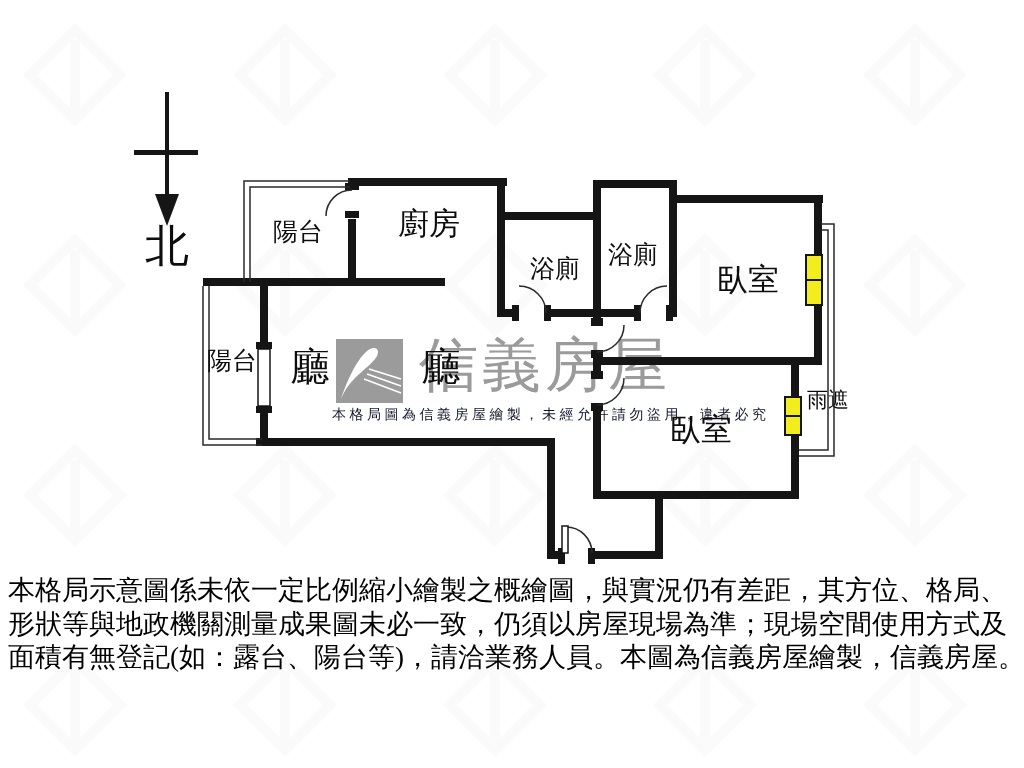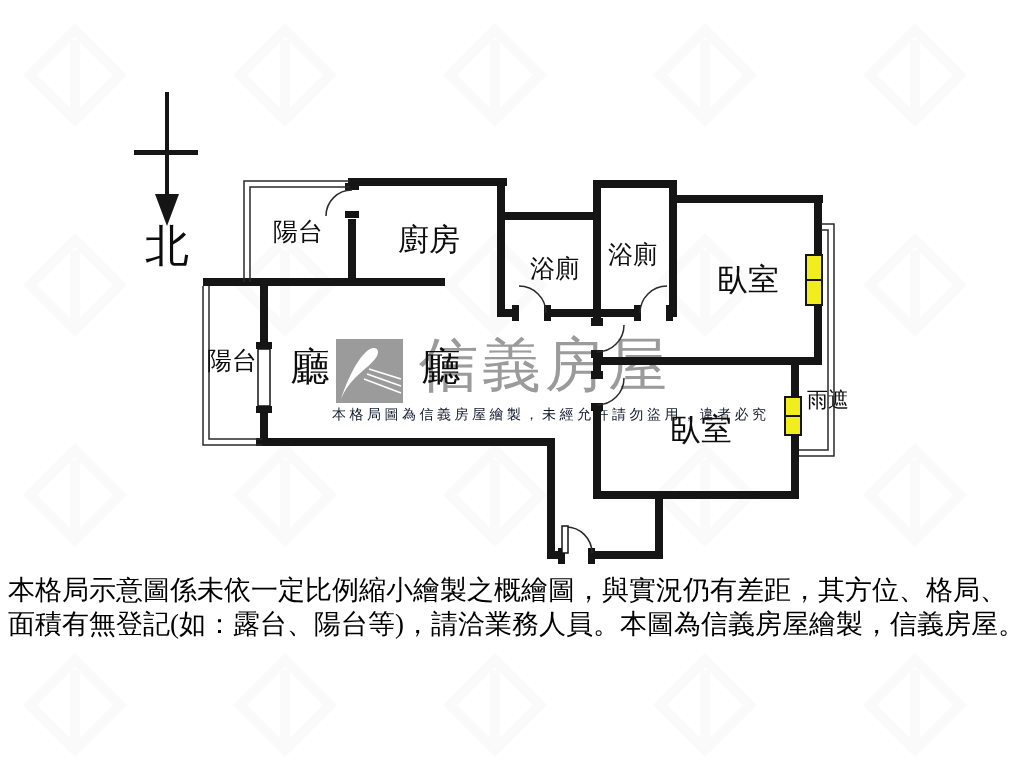--- a/index.html
+++ b/index.html
@@ -118,28 +118,29 @@
 
     <g fill="#151515">
       <rect x="165" y="92" width="4" height="106"></rect>
       <rect x="134" y="150" width="64" height="5"></rect>
       <polygon points="155,194 179,194 167,226"></polygon>
     </g>
   </svg>
 
   <div class="room-label" style="left:167px;top:247px;font-size:44px;">北</div>
   <div class="room-label" style="left:298px;top:231px;font-size:25px;">陽台</div>
-  <div class="room-label" style="left:429px;top:239px;font-size:31px;">廚房</div>
+  <div class="room-label" style="left:429px;top:223px;font-size:31px;">廚房</div>
   <div class="room-label" style="left:555px;top:268px;font-size:25px;">浴廁</div>
   <div class="room-label" style="left:633px;top:254px;font-size:25px;">浴廁</div>
   <div class="room-label" style="left:748px;top:279px;font-size:31px;">臥室</div>
   <div class="room-label" style="left:232px;top:360px;font-size:25px;">陽台</div>
   <div class="room-label" style="left:310px;top:366px;font-size:39px;">廳</div>
   <div class="room-label" style="left:441px;top:366px;font-size:39px;">廳</div>
   <div class="room-label" style="left:701px;top:429px;font-size:31px;">臥室</div>
   <div class="room-label" style="left:828px;top:400px;font-size:21px;">雨遮</div>
 
   <div class="disclaimer">
     <div>本格局示意圖係未依一定比例縮小繪製之概繪圖，與實況仍有差距，其方位、格局、</div>
+    <div>形狀等與地政機關測量成果圖未必一致，仍須以房屋現場為準；現場空間使用方式及</div>
     <div>面積有無登記(如：露台、陽台等)，請洽業務人員。本圖為信義房屋繪製，信義房屋。</div>
   </div>
 
 </div>
 
 </body></html>

